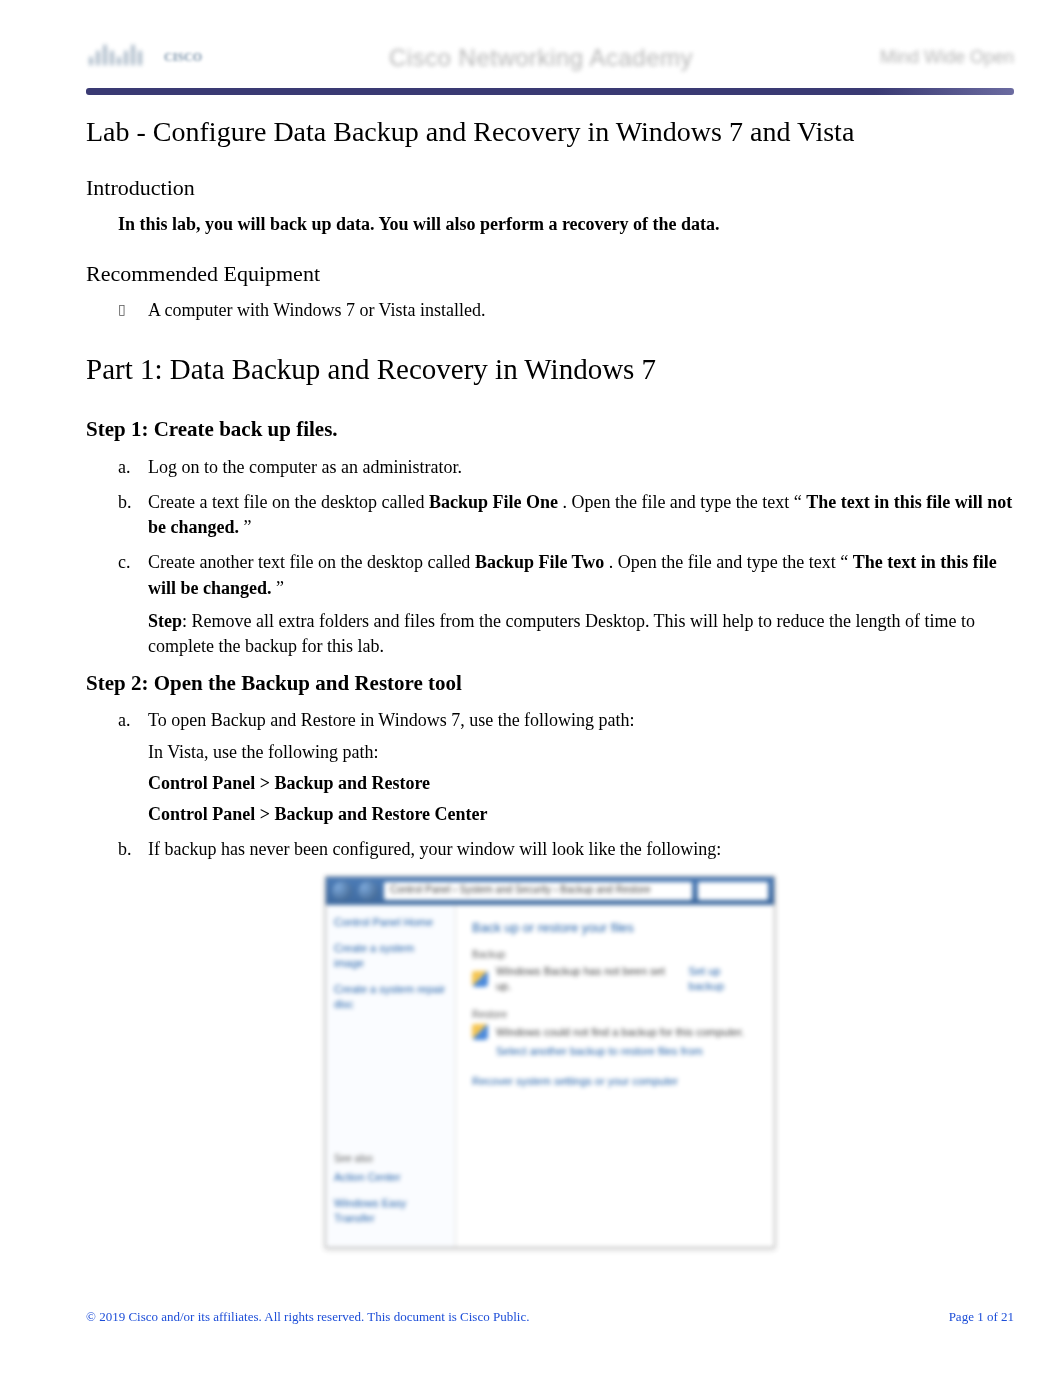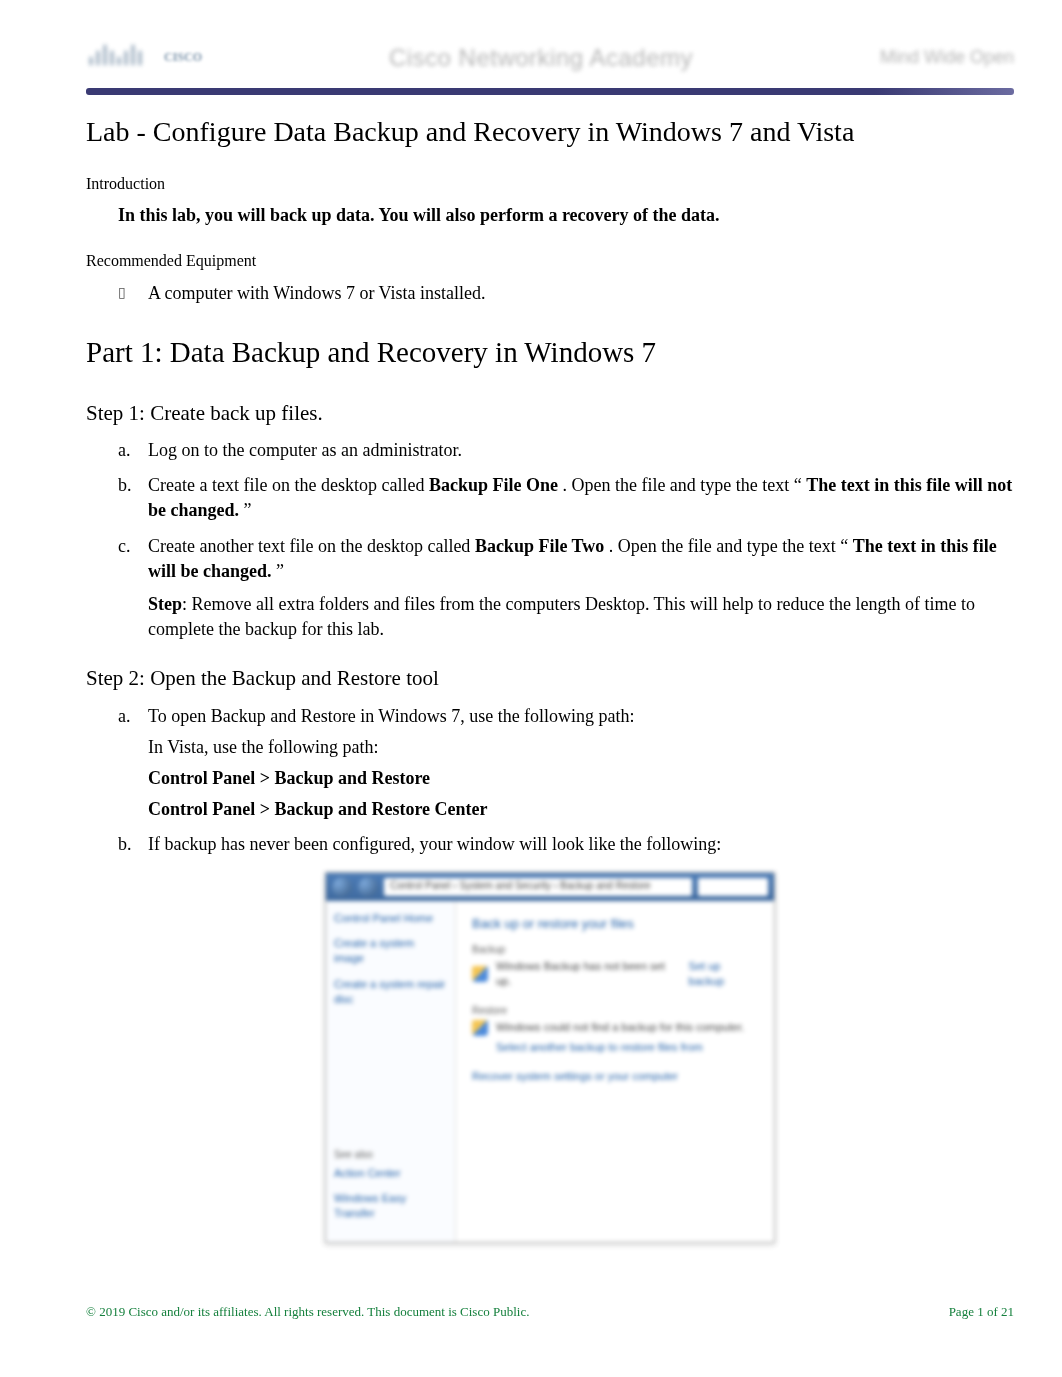--- a/index.html
+++ b/index.html
@@ -64,34 +64,34 @@
     margin: 0 0 18px 0;
   }
   h1.doc-title {
     font-weight: normal;
     font-size: 28px;
     line-height: 1.35;
     margin-bottom: 22px;
   }
   h2.sec-heading {
     font-weight: normal;
-    font-size: 16px;
+    font-size: 22px;
     margin-top: 22px;
     margin-bottom: 8px;
   }
   h2.part-heading {
     font-weight: normal;
     font-size: 29px;
     margin-top: 26px;
     margin-bottom: 26px;
   }
   h3.step-heading {
-    font-weight: normal;
+    font-weight: bold;
     font-size: 21px;
-    margin-top: 22px;
+    margin-top: 10px;
     margin-bottom: 10px;
   }
   .intro-para {
     margin-left: 32px;
     font-size: 18px;
     margin-bottom: 4px;
     font-weight: bold;
   }
   .bullet-list {
     list-style: none;
@@ -232,21 +232,21 @@
   .win-link-blue { color:#0a50a0; }
   .win-setup {
     color:#0a50a0;
     font-size:11px;
     margin-left:auto;
   }
   .footer {
     display:flex;
     justify-content: space-between;
     font-size: 13px;
-    color:#15803d;
+    color:#1d4ed8;
     margin-top: 60px;
   }
 </style>
 </head>
 <body>
 
 <div class="page">
 
   <div class="header-banner">
     <div class="logo-block">

